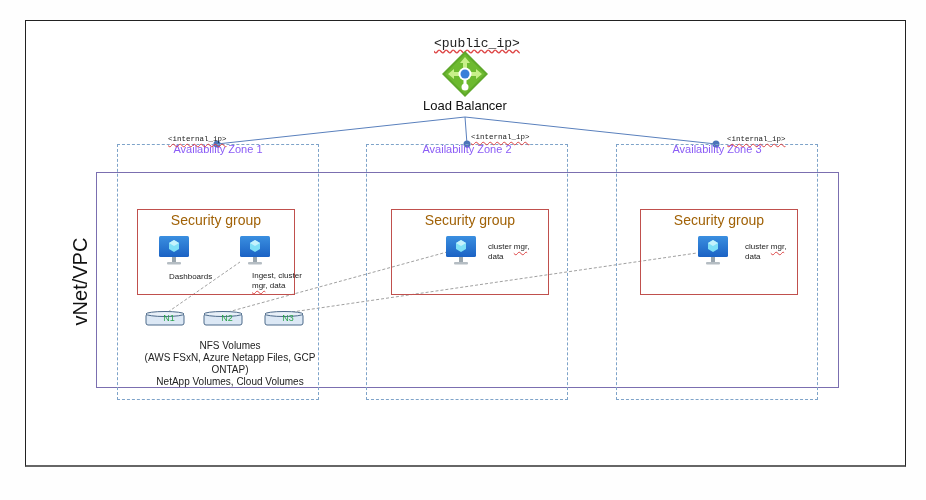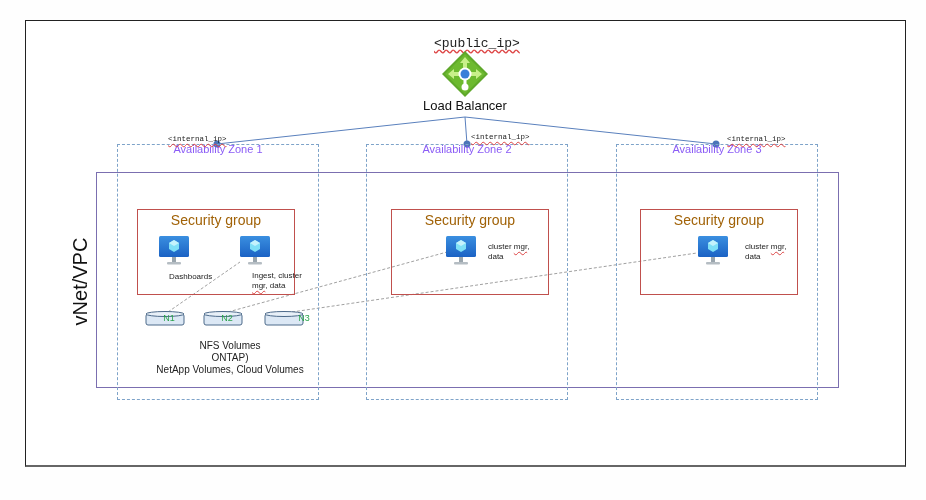--- a/index.html
+++ b/index.html
@@ -157,19 +157,20 @@
     <rect x="10" y="28" width="14" height="2.5" rx="1" fill="#b5bdc3"></rect>
   </svg>
 </div>
 <div class="vm-label" style="left:745px; top:242px;">
   <div><span>cluster </span><span class="squig">mgr</span><span>,</span></div>
   <div>data</div>
 </div>
 
 <div class="disk-label" style="left:146px;">N1</div>
 <div class="disk-label" style="left:204px;">N2</div>
-<div class="disk-label" style="left:265px;padding-left:16px;">N3</div>
+<div class="disk-label" style="left:265px;">N3</div>
 
 <div class="nfs">
   <div>NFS Volumes</div>
+  <div>(AWS FSxN, Azure Netapp Files, GCP</div>
   <div>ONTAP)</div>
   <div>NetApp Volumes, Cloud Volumes</div>
 </div>
 
 </body></html>

